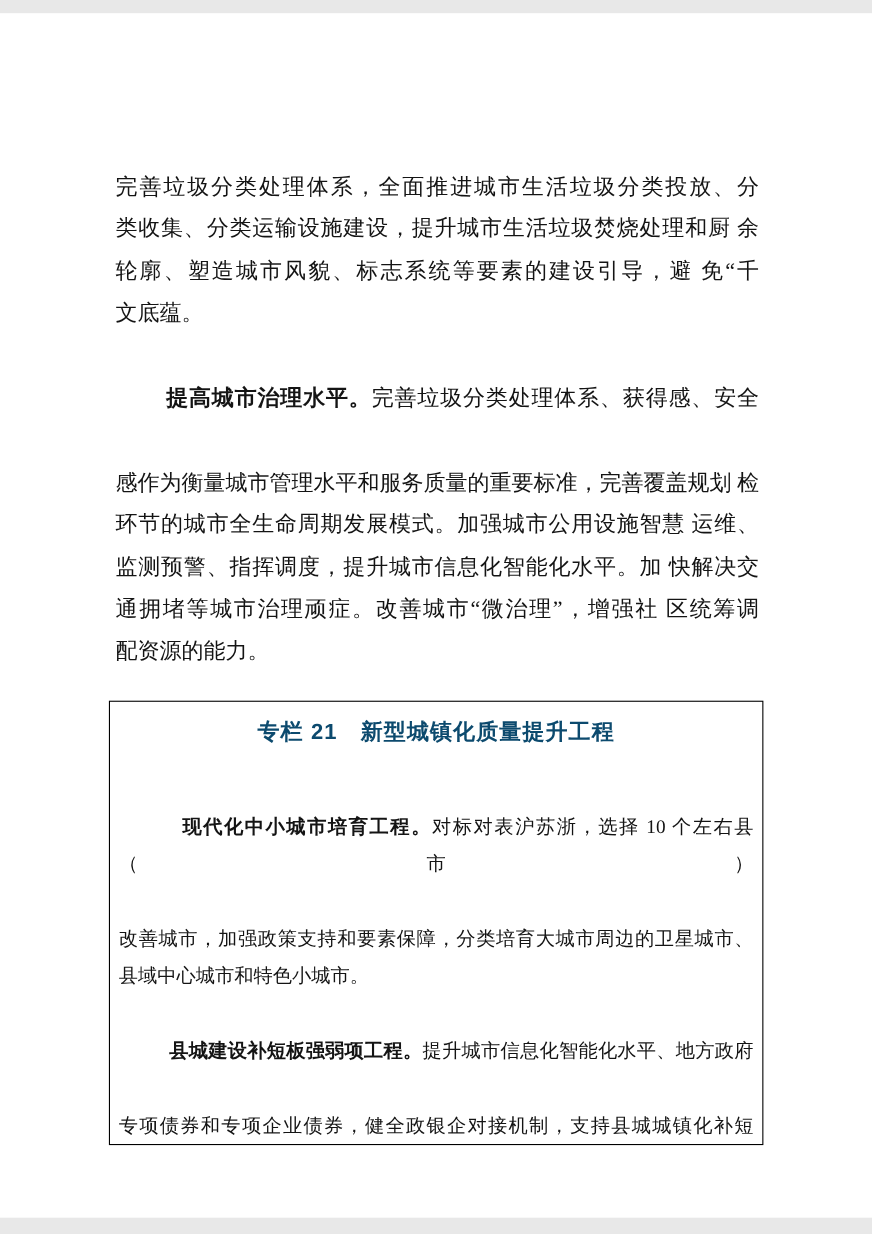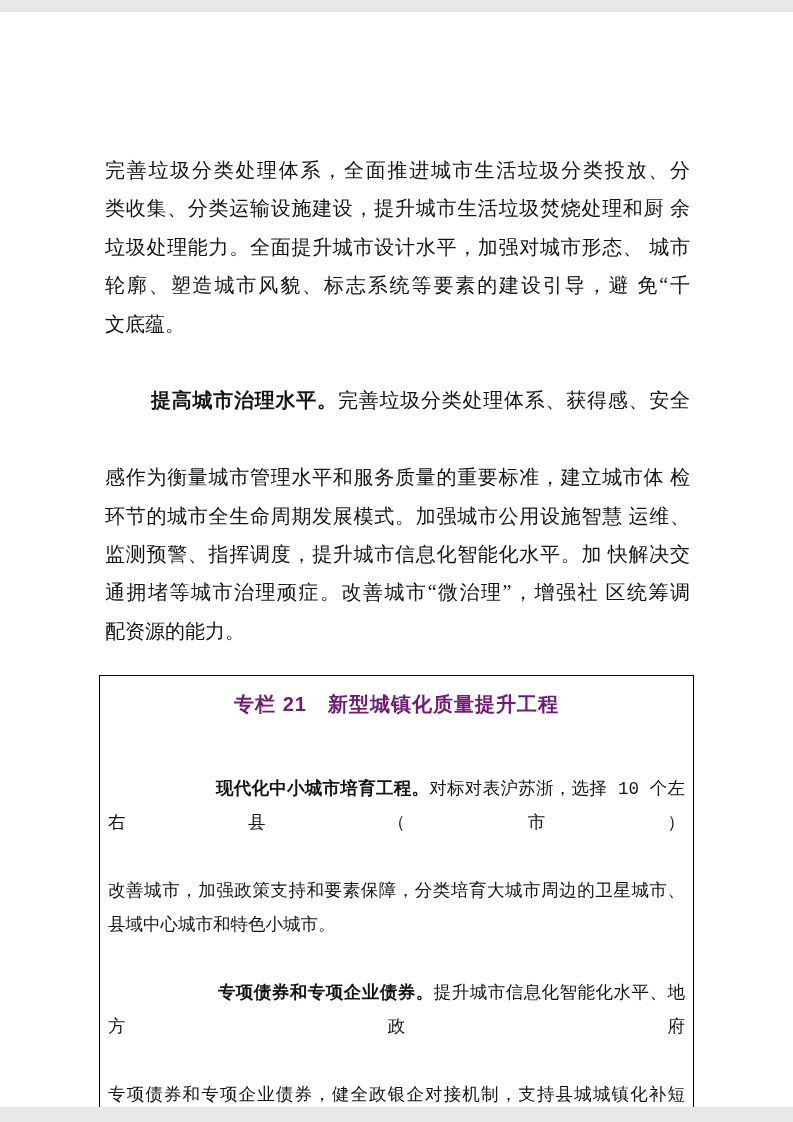--- a/index.html
+++ b/index.html
@@ -36,70 +36,68 @@
     padding: 13px 8px 0 8px;
     background: #fff;
   }
   .box-title {
     font-family: "Liberation Sans", "DejaVu Sans", sans-serif;
     font-weight: 700;
     font-size: 20px;
     line-height: 30px;
     text-align: center;
     letter-spacing: 1px;
-    color: #701a75;
+    color: #0c4a6e;
     margin-bottom: 19px;
   }
   .bline {
     font-size: 17.5px;
     line-height: 34px;
     text-align: justify;
     white-space: pre-wrap;
-    font-family: Liberation Mono, monospace;
   }
 </style>
 </head>
 <body>
 
 <div class="page">
   <div class="content">
 
     <div class="para">
       <div class="line just">完善垃圾分类处理体系，全面推进城市生活垃圾分类投放、分</div>
       <div class="line just">类收集、分类运输设施建设，提升城市生活垃圾焚烧处理和厨 余</div>
-      <div class="line just">垃圾处理能力。全面提升城市设计水平，加强对城市形态、 城市</div>
       <div class="line just">轮廓、塑造城市风貌、标志系统等要素的建设引导，避 免“千</div>
       <div class="line">文底蕴。</div>
     </div>
 
     <div class="para">
       <div class="line just indent">
         <span class="lead">提高城市治理水平。</span><span>完善垃圾分类处理体系、获得感、安全</span>
       </div>
-      <div class="line just">感作为衡量城市管理水平和服务质量的重要标准，建立城市体 检</div>
+      <div class="line just">感作为衡量城市管理水平和服务质量的重要标准，完善覆盖规划 检</div>
       <div class="line just">环节的城市全生命周期发展模式。加强城市公用设施智慧 运维、</div>
       <div class="line just">监测预警、指挥调度，提升城市信息化智能化水平。加 快解决交</div>
       <div class="line just">通拥堵等城市治理顽症。改善城市“微治理”，增强社 区统筹调</div>
       <div class="line">配资源的能力。</div>
     </div>
 
     <div class="callout-box">
       <div class="box-title">专栏 21　新型城镇化质量提升工程</div>
 
       <div class="box-para">
         <div class="bline just indent">
           <span class="lead">现代化中小城市培育工程。</span><span>对标对表沪苏浙，选择 10 个左右县（市）</span>
         </div>
         <div class="bline just">改善城市，加强政策支持和要素保障，分类培育大城市周边的卫星城市、</div>
         <div class="bline">县域中心城市和特色小城市。</div>
       </div>
 
       <div class="box-para">
         <div class="bline just indent">
-          <span class="lead">专项债券和专项企业债券。</span><span>提升城市信息化智能化水平、地方政府</span>
+          <span class="lead">县城建设补短板强弱项工程。</span><span>提升城市信息化智能化水平、地方政府</span>
         </div>
         <div class="bline just">专项债券和专项企业债券，健全政银企对接机制，支持县城城镇化补短</div>
 
       </div>
     </div>
 
   </div>
 </div>
 
 </body></html>

